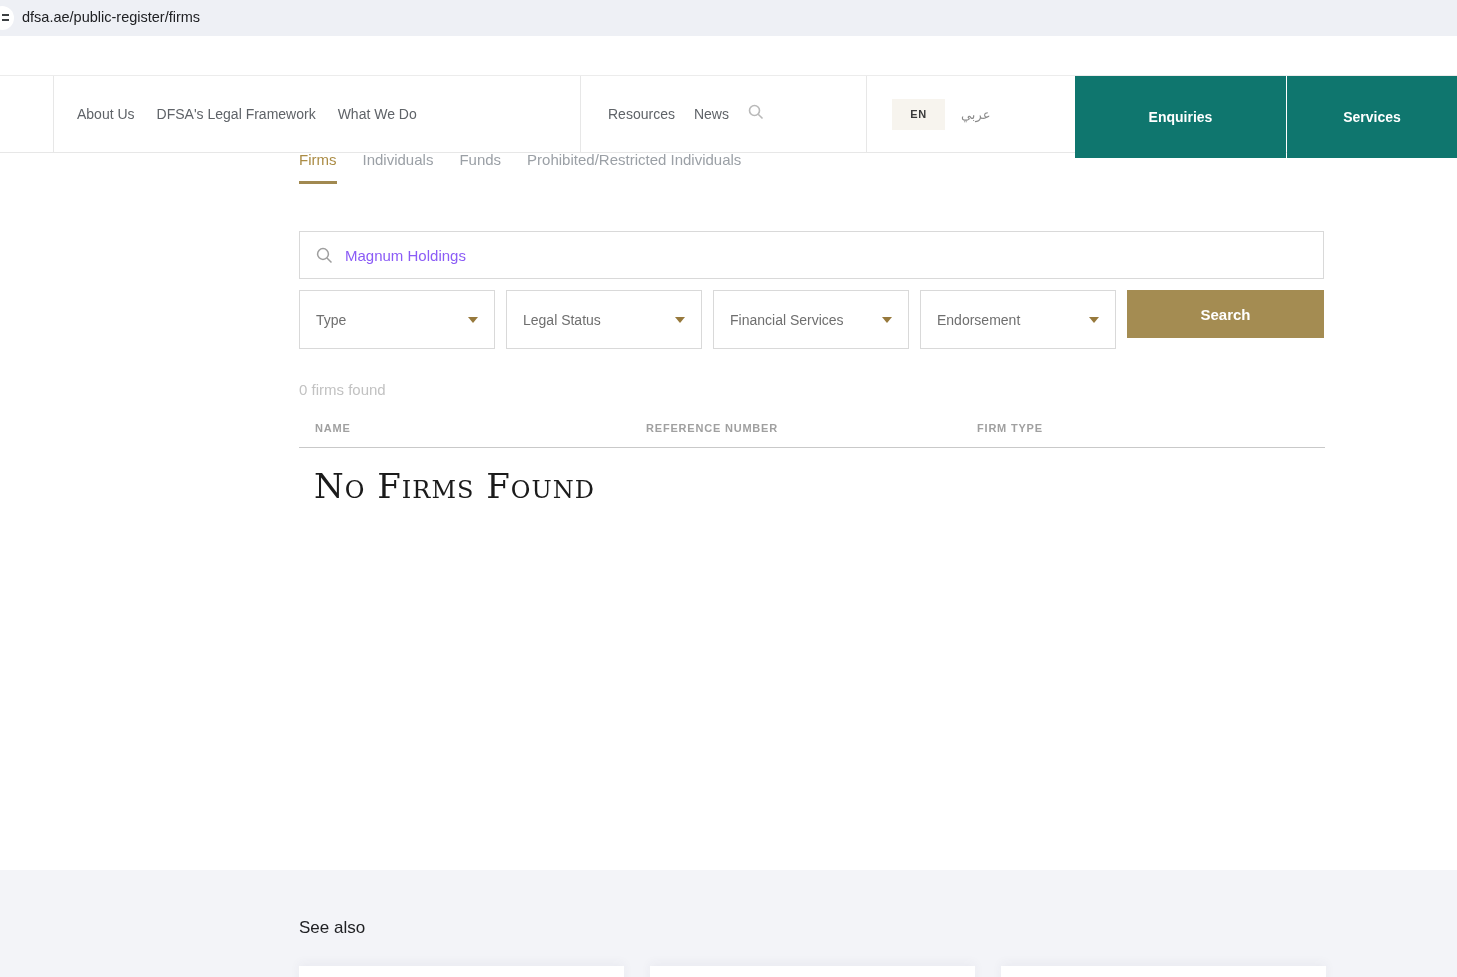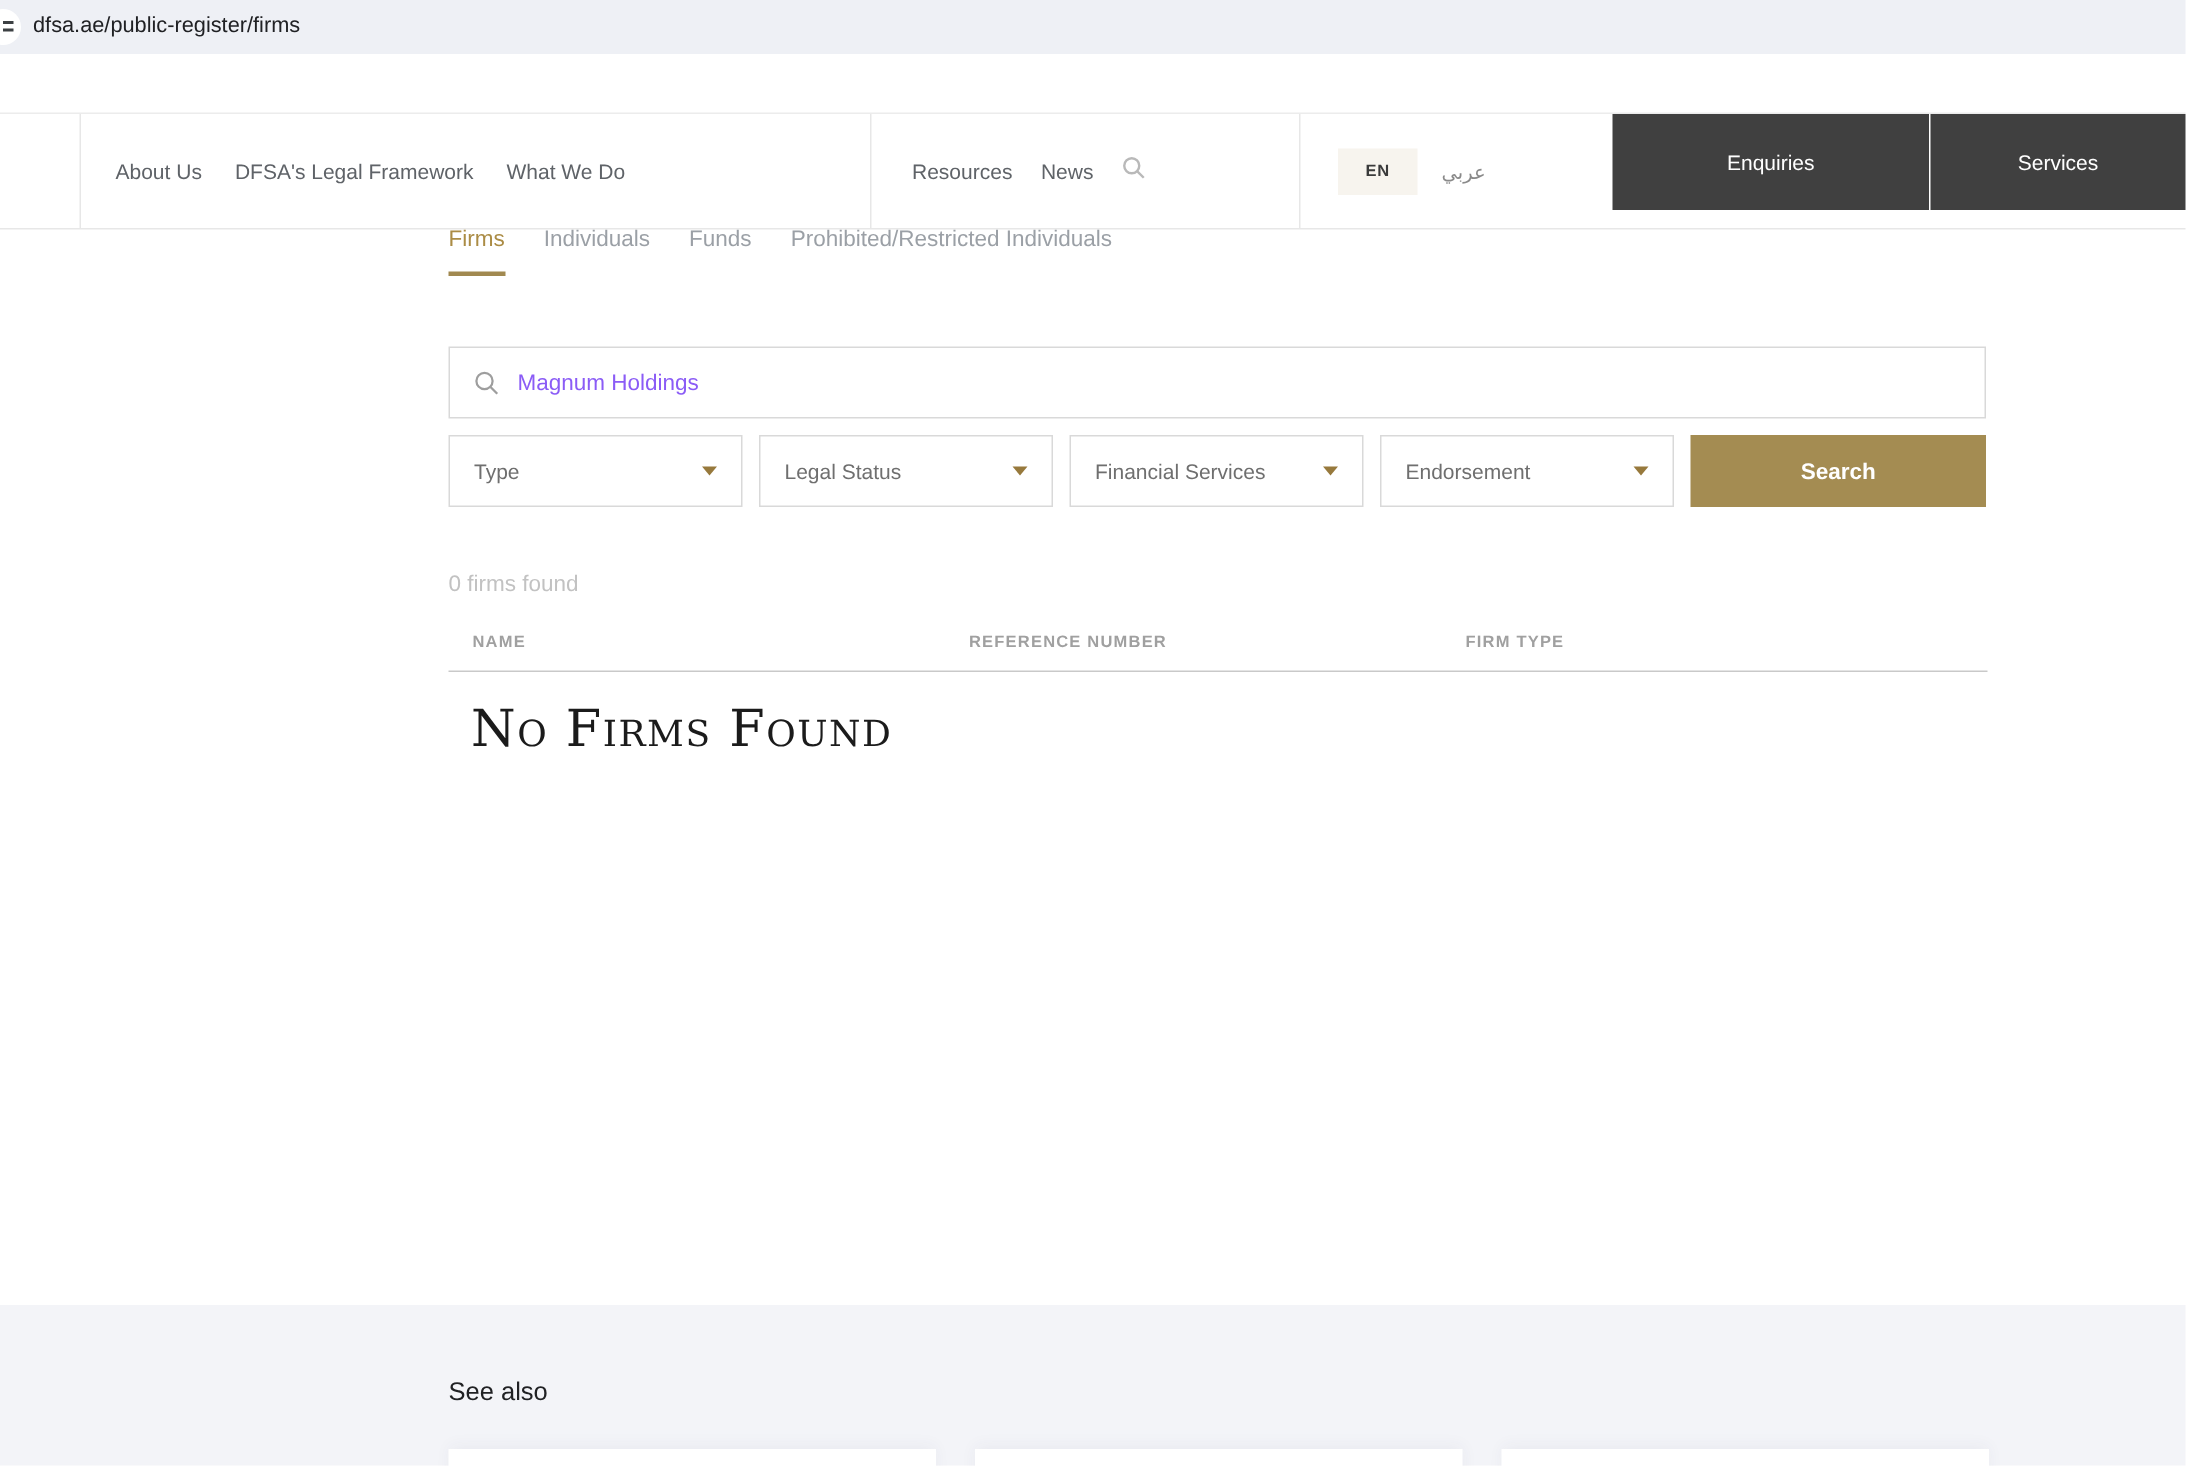--- a/index.html
+++ b/index.html
@@ -27,41 +27,41 @@
   .nav-mid { position:absolute; left:581px; top:0; height:100%; width:286px;
             border-right:1px solid #e7e7e7; display:flex; align-items:center;
             padding-left:27px; gap:19px; }
   .mag { display:inline-block; }
   .nav-lang { position:absolute; left:867px; top:0; height:100%; width:208px;
             display:flex; align-items:center; }
   .lang-en { margin-left:25px; width:53px; height:31px; background:#f7f4ee;
             display:flex; align-items:center; justify-content:center;
             font-size:11px; font-weight:bold; color:#3a3a3a; letter-spacing:.5px; cursor:pointer; }
   .lang-ar { margin-left:16px; font-size:13px; color:#8a8a8a; cursor:pointer; }
-  .gold-btn { position:absolute; top:0; height:64px; background:#404040; color:#fff;
-            font-size:14px; font-weight:normal; display:flex; align-items:center;
+  .gold-btn { position:absolute; top:0; height:82px; background:#0f766e; color:#fff;
+            font-size:14px; font-weight:bold; display:flex; align-items:center;
             justify-content:center; cursor:pointer; border:none; }
   .btn-enquiries { left:1075px; width:211px; }
   .btn-services  { left:1287px; width:170px; }
 
   
   .tabs { position:absolute; top:151px; left:299px; display:flex; gap:26px; }
   .tab { font-size:15px; color:#9ba0a6; padding-bottom:13px; cursor:pointer; white-space:nowrap; }
   .tab.active { color:#ab8c45; border-bottom:3px solid #a18950; }
 
   
   .searchbox { position:absolute; top:231px; left:299px; width:1025px; height:48px;
             border:1px solid #d9d9d9; background:#fff; display:flex; align-items:center; }
   .searchbox svg { margin-left:16px; flex:none; }
   .searchbox input { flex:1; border:none; outline:none; margin-left:12px;
             font-size:15px; color:#8b5cf6; font-family:"Liberation Sans",sans-serif; background:transparent; }
 
   
   .filters { position:absolute; top:290px; left:299px; width:1025px; display:flex; }
-  .filter { width:196px; height:48px; border:1px solid #d9d9d9; background:#fff;
+  .filter { width:196px; height:59px; border:1px solid #d9d9d9; background:#fff;
             display:flex; align-items:center; justify-content:space-between;
             padding:0 16px; margin-right:11px; cursor:pointer; }
   .filter span { font-size:14px; color:#6f6f6f; }
   .caret { width:0; height:0; border-left:5px solid transparent; border-right:5px solid transparent;
             border-top:6px solid #97793c; }
   .search-btn { width:197px; height:48px; background:#a48c52; border:none; color:#fff;
             font-size:15px; font-weight:bold; cursor:pointer; font-family:"Liberation Sans",sans-serif; }
 
   
   .count { position:absolute; top:381px; left:299px; font-size:15px; color:#c2c2c2; }

